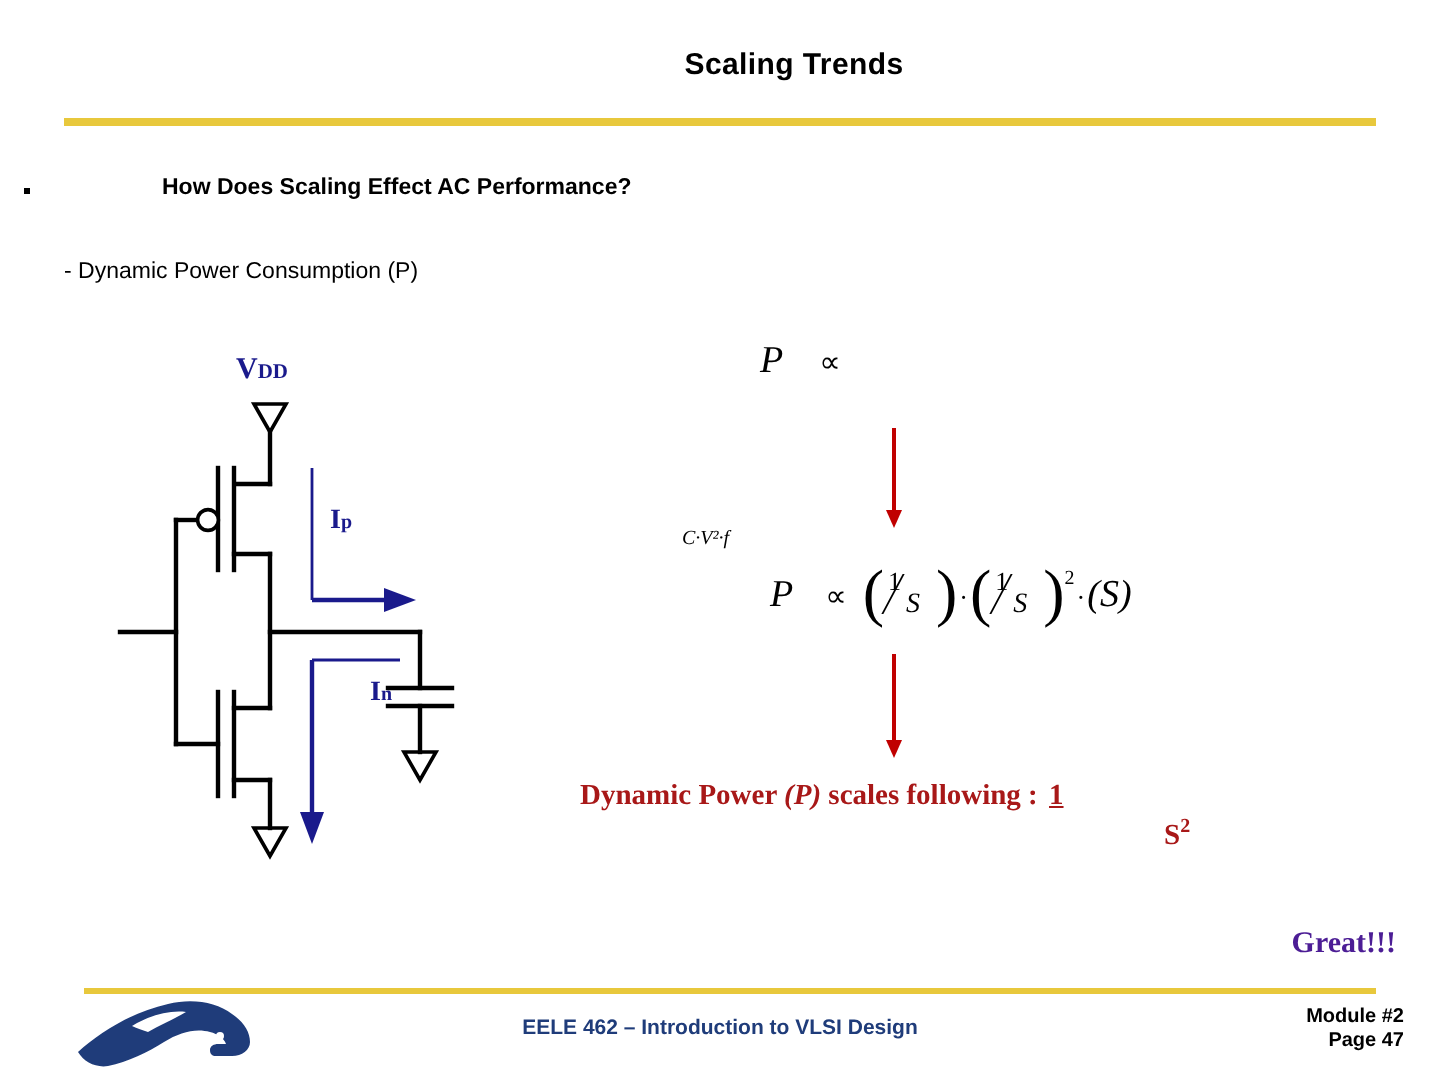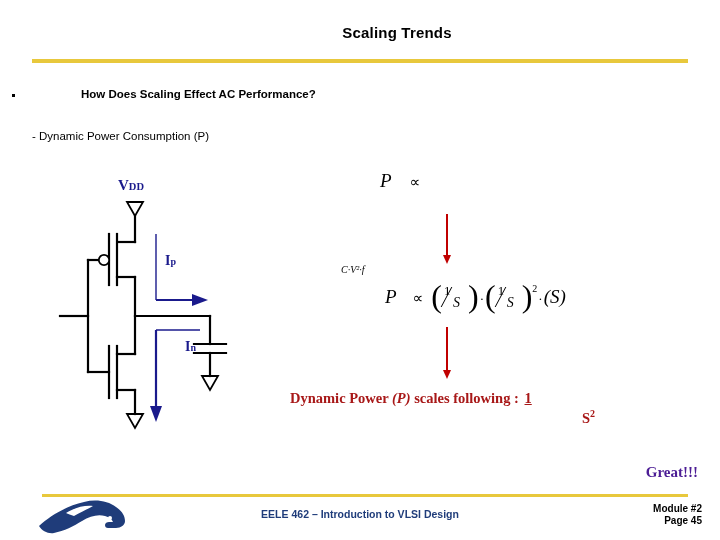--- a/index.html
+++ b/index.html
@@ -416,16 +416,16 @@
                C69 27, 71 26, 73 26 L77 26 C76 23, 73 21, 69 20
                C62 18, 54 20, 46 25 C38 30, 28 35, 18 37 C12 38, 6 35, 3 30 Z" fill="#1F3C7A"></path>
       <path d="M30 17 C38 12, 48 9, 57 10 C52 13, 45 16, 38 20 C35 19, 32 18, 30 17 Z" fill="#ffffff"></path>
       <circle cx="74" cy="22" r="2" fill="#ffffff"></circle>
     </svg>
   </div>
 
   <div class="footer-center">EELE 462 – Introduction to VLSI Design</div>
   <div class="footer-right">
     <div>Module #2</div>
-    <div>Page 45</div>
+    <div>Page 47</div>
   </div>
 
 </div>
 
 </body></html>

